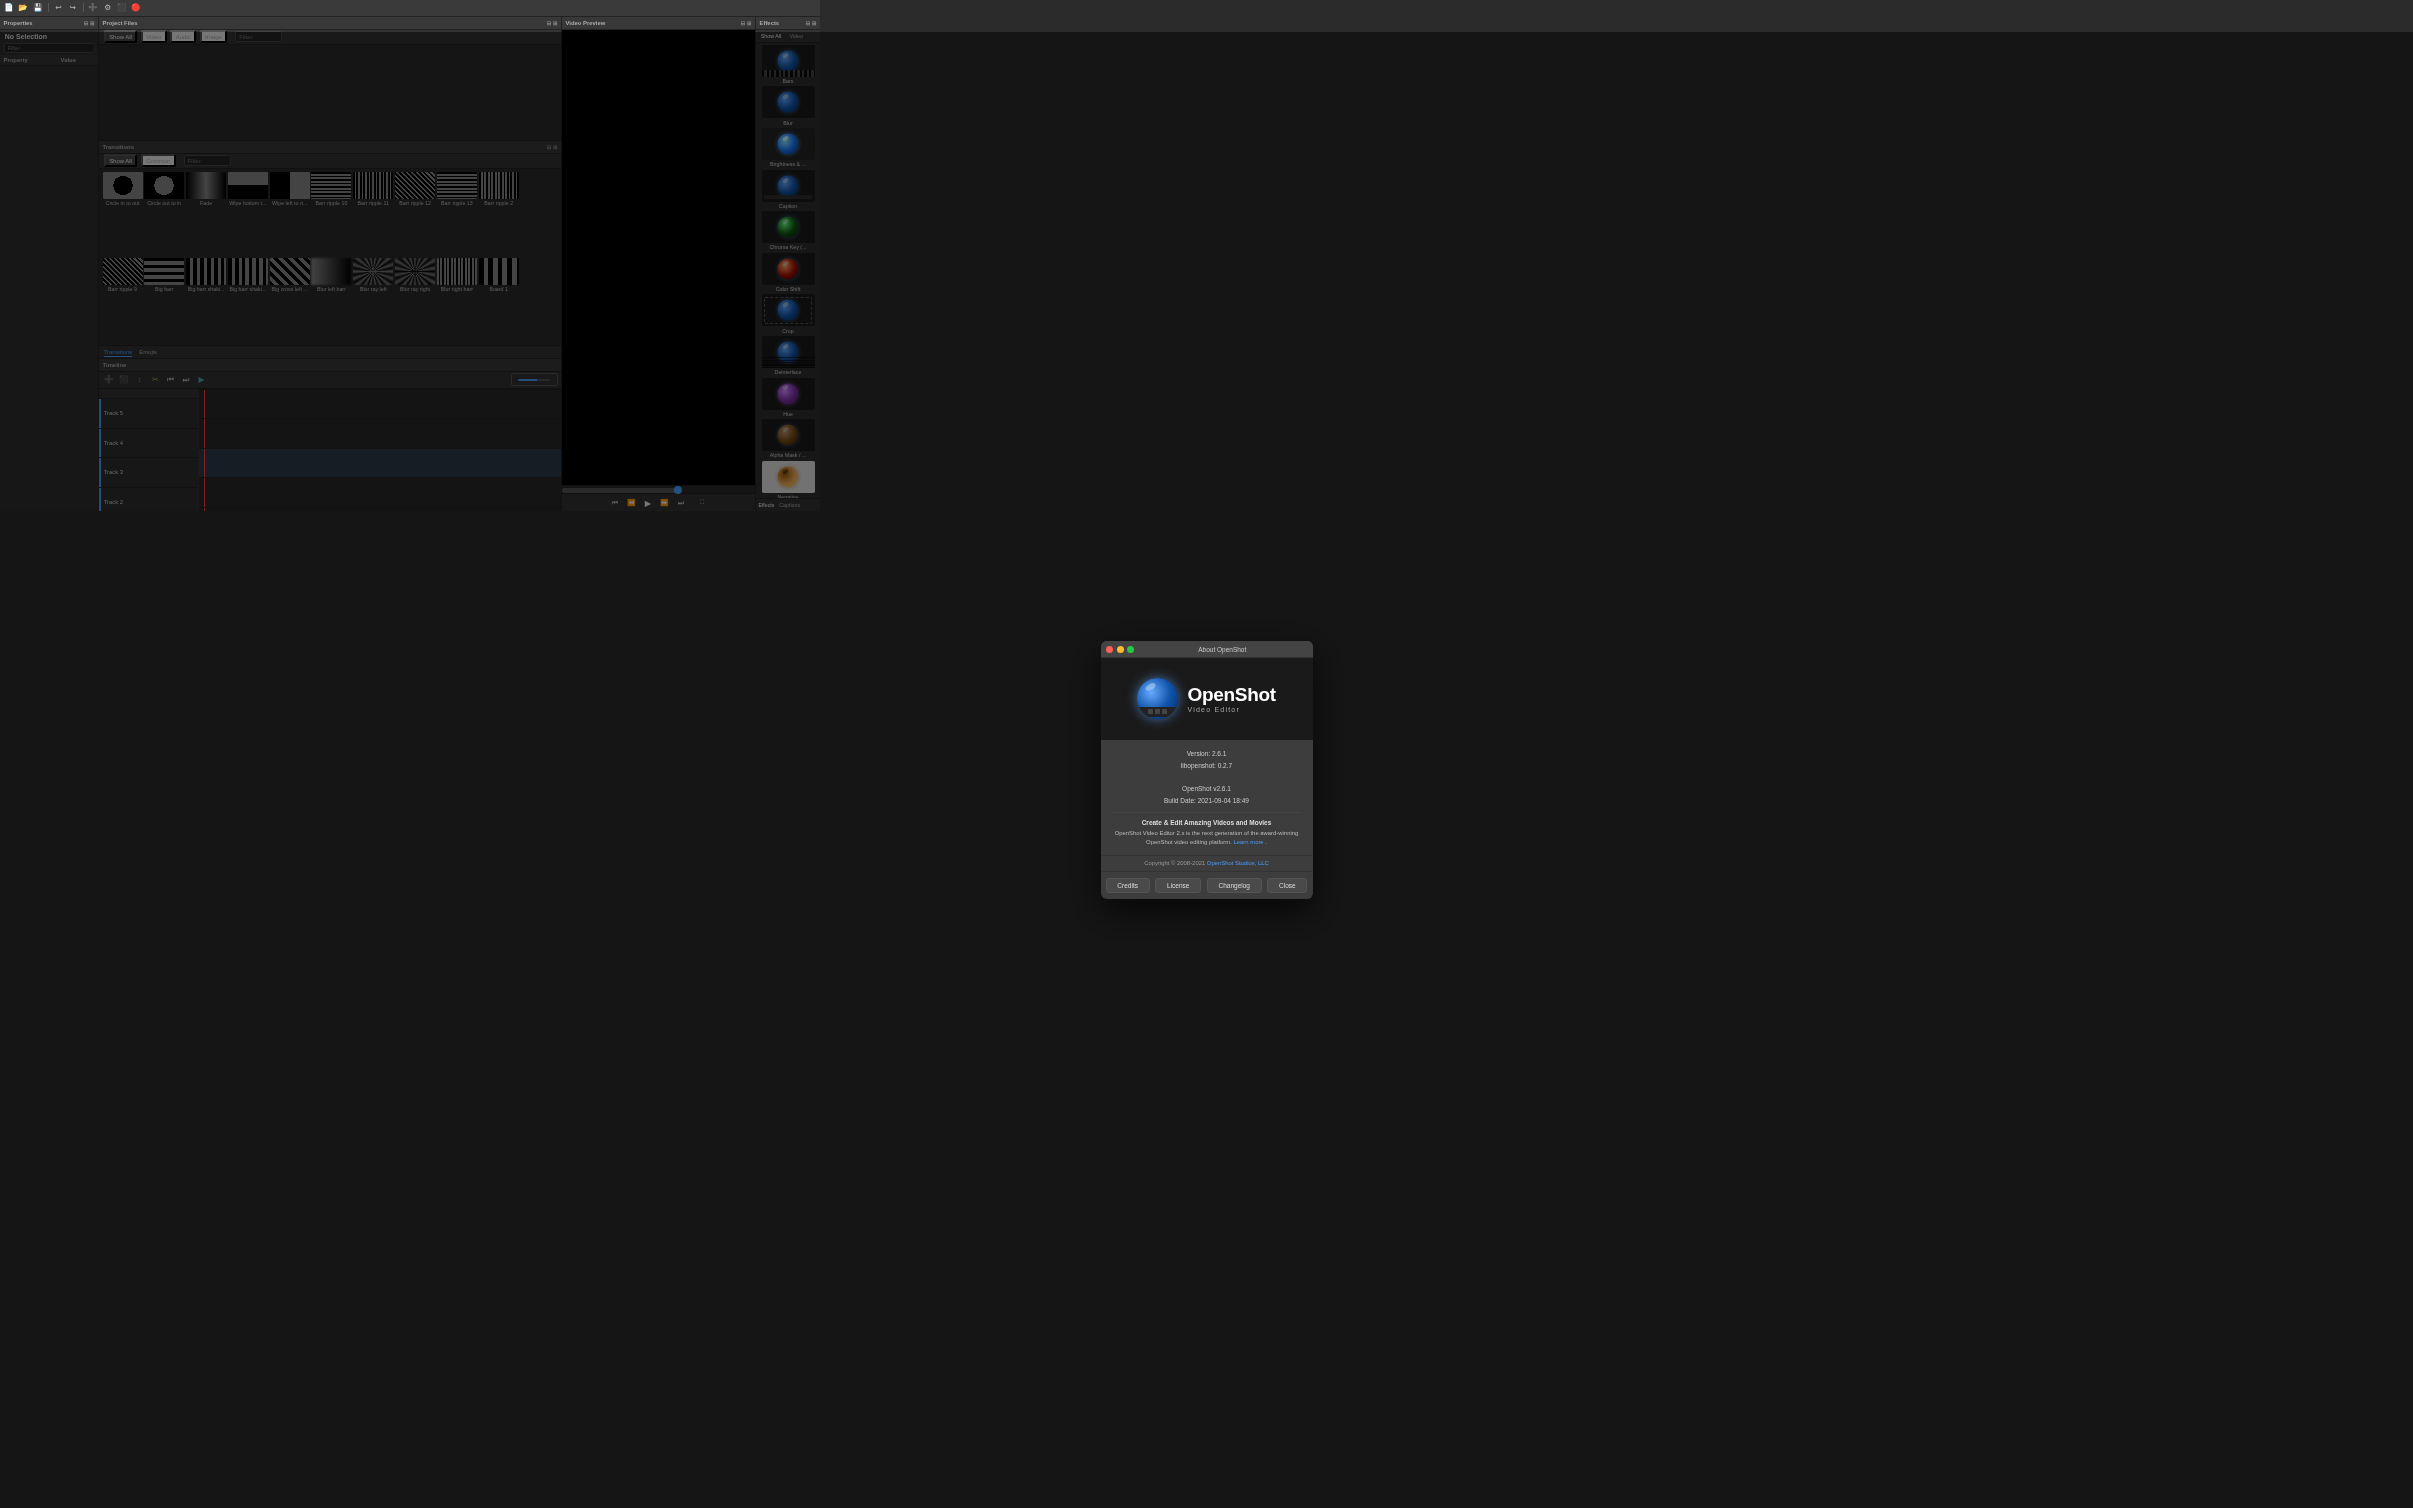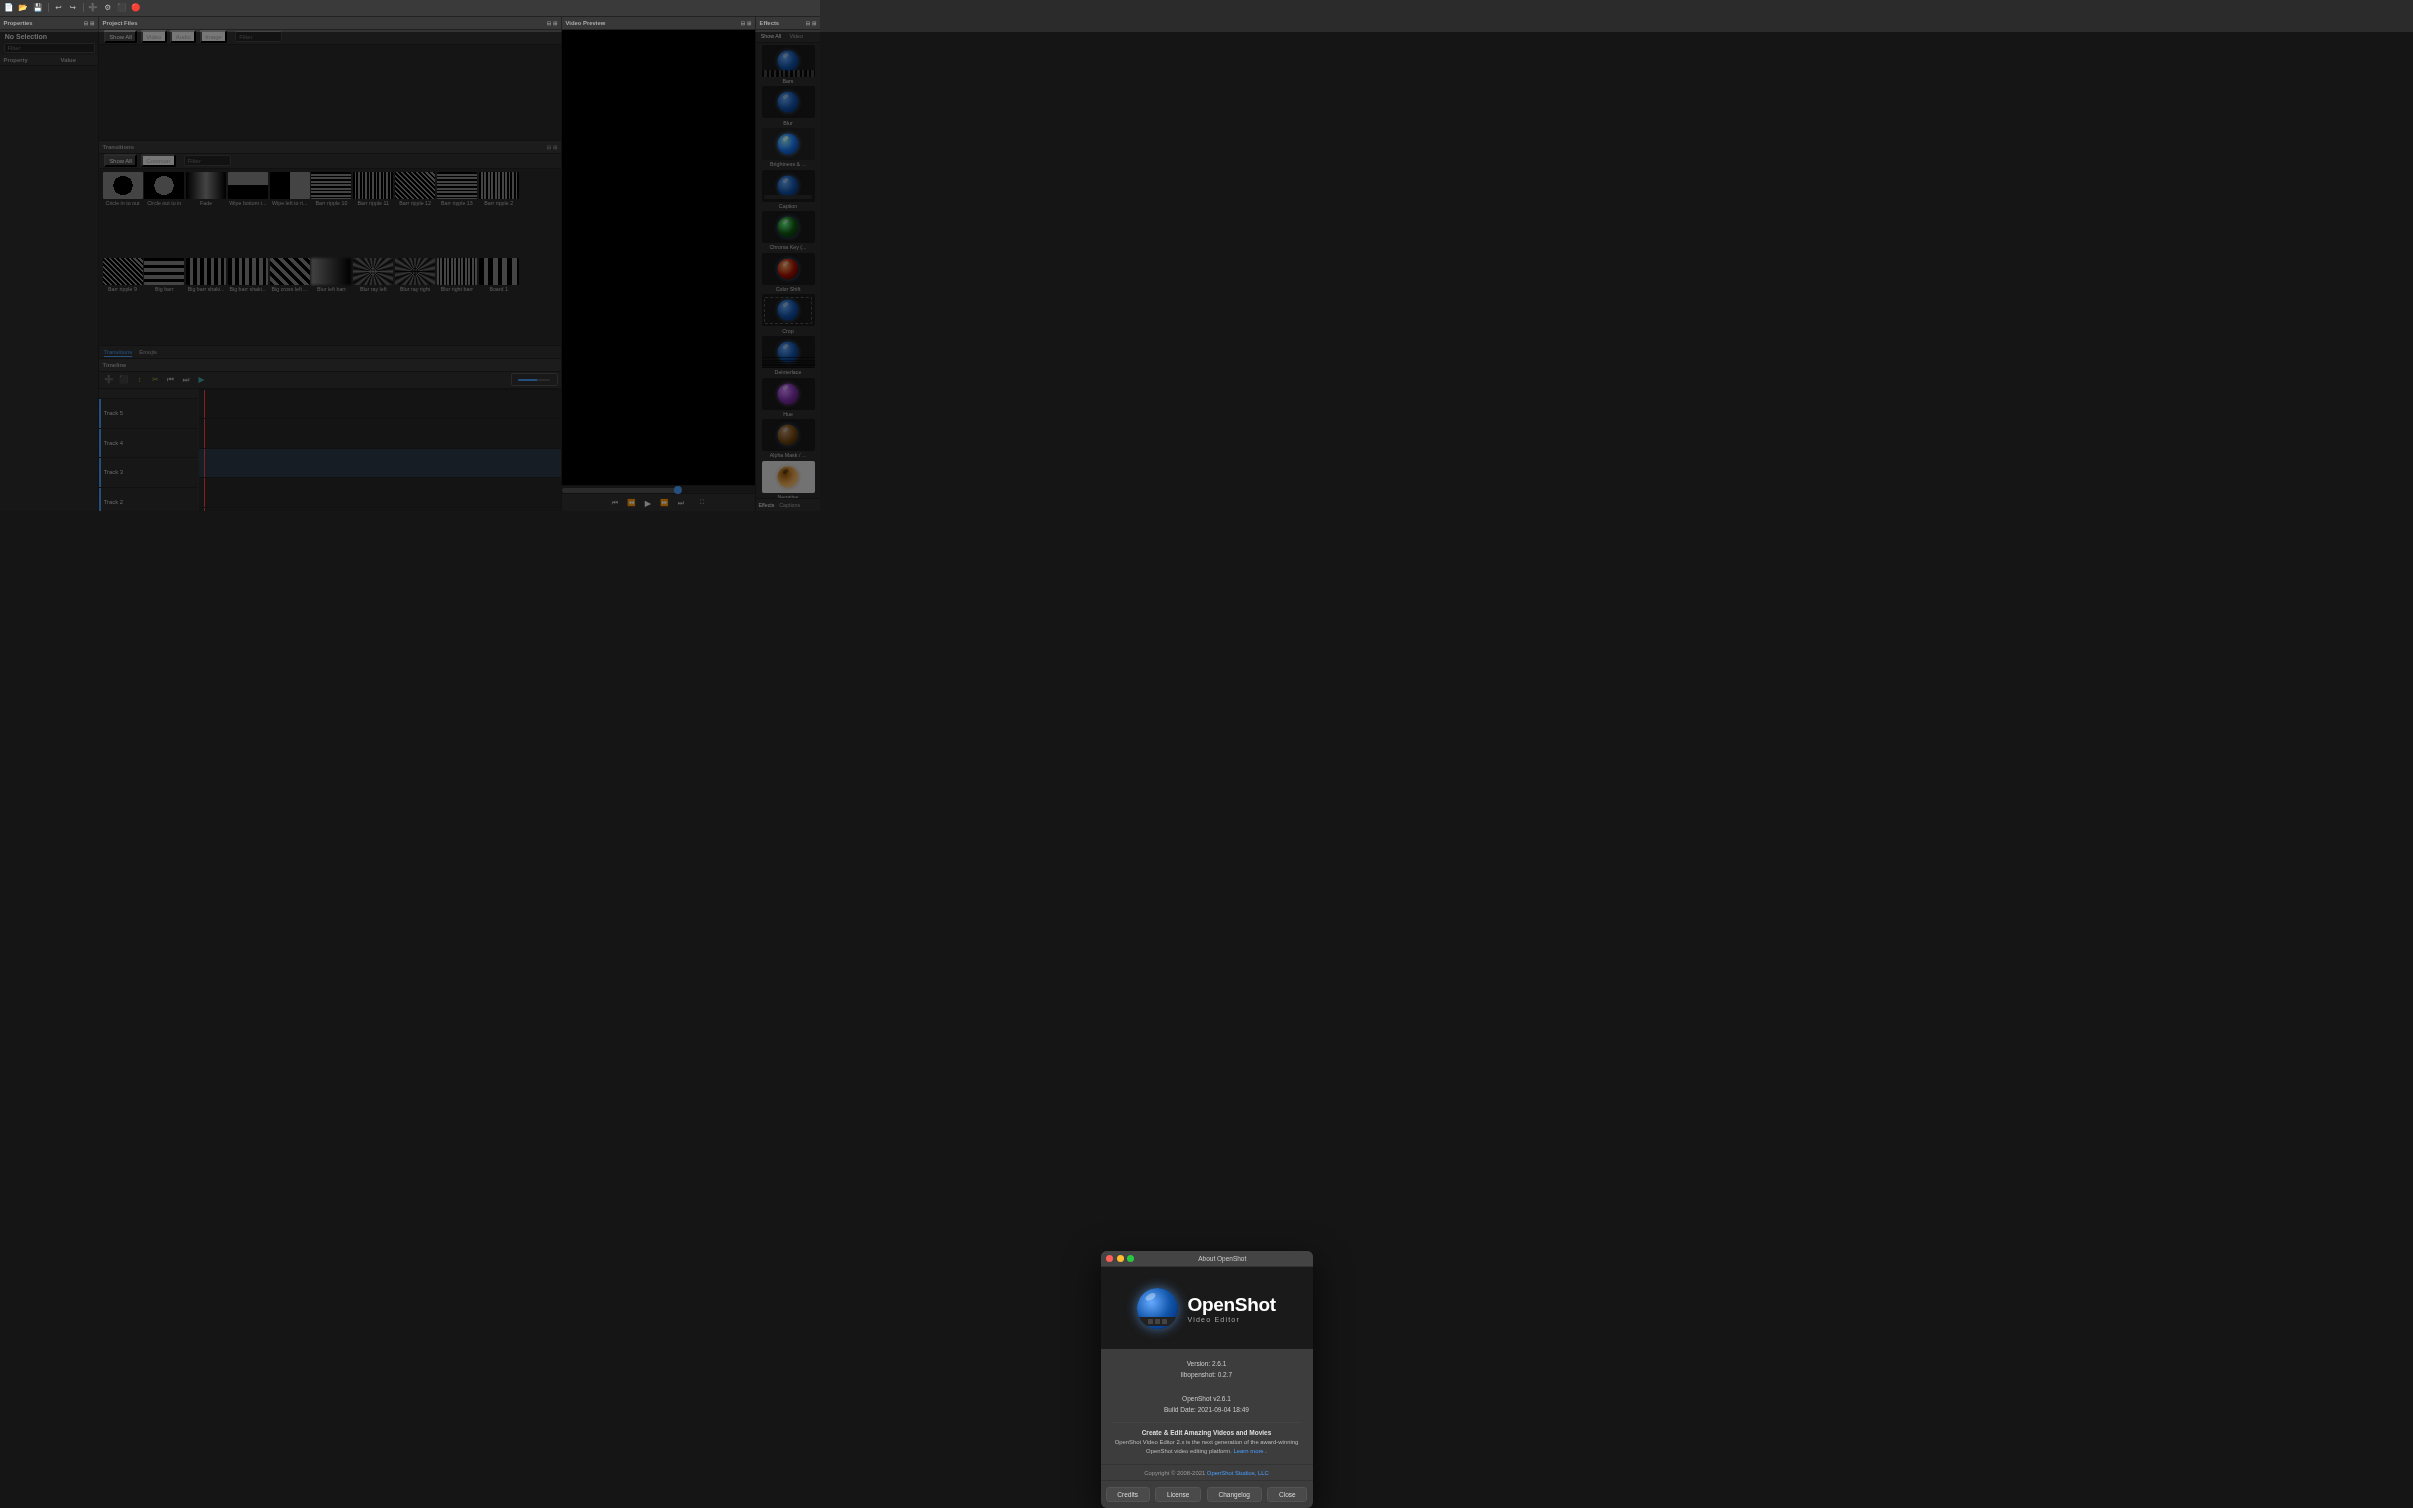--- a/index.html
+++ b/index.html
@@ -481,21 +481,21 @@
       border-radius: 50%;
       transform: translateX(-50%);
     }
 
     
     #modal-overlay {
       position: fixed;
       top: 0; left: 0; right: 0; bottom: 0;
       background: rgba(0,0,0,0.5);
       display: flex;
-      align-items: flex-end;
+      align-items: center;
       justify-content: center;
       z-index: 1000;
       margin-top: 32px;
     }
     #about-modal {
       width: 212px;
       background: #3d3d3d;
       border-radius: 5.9px;
       box-shadow: 0 11.8px 35px rgba(0,0,0,0.7);
       overflow: hidden;

